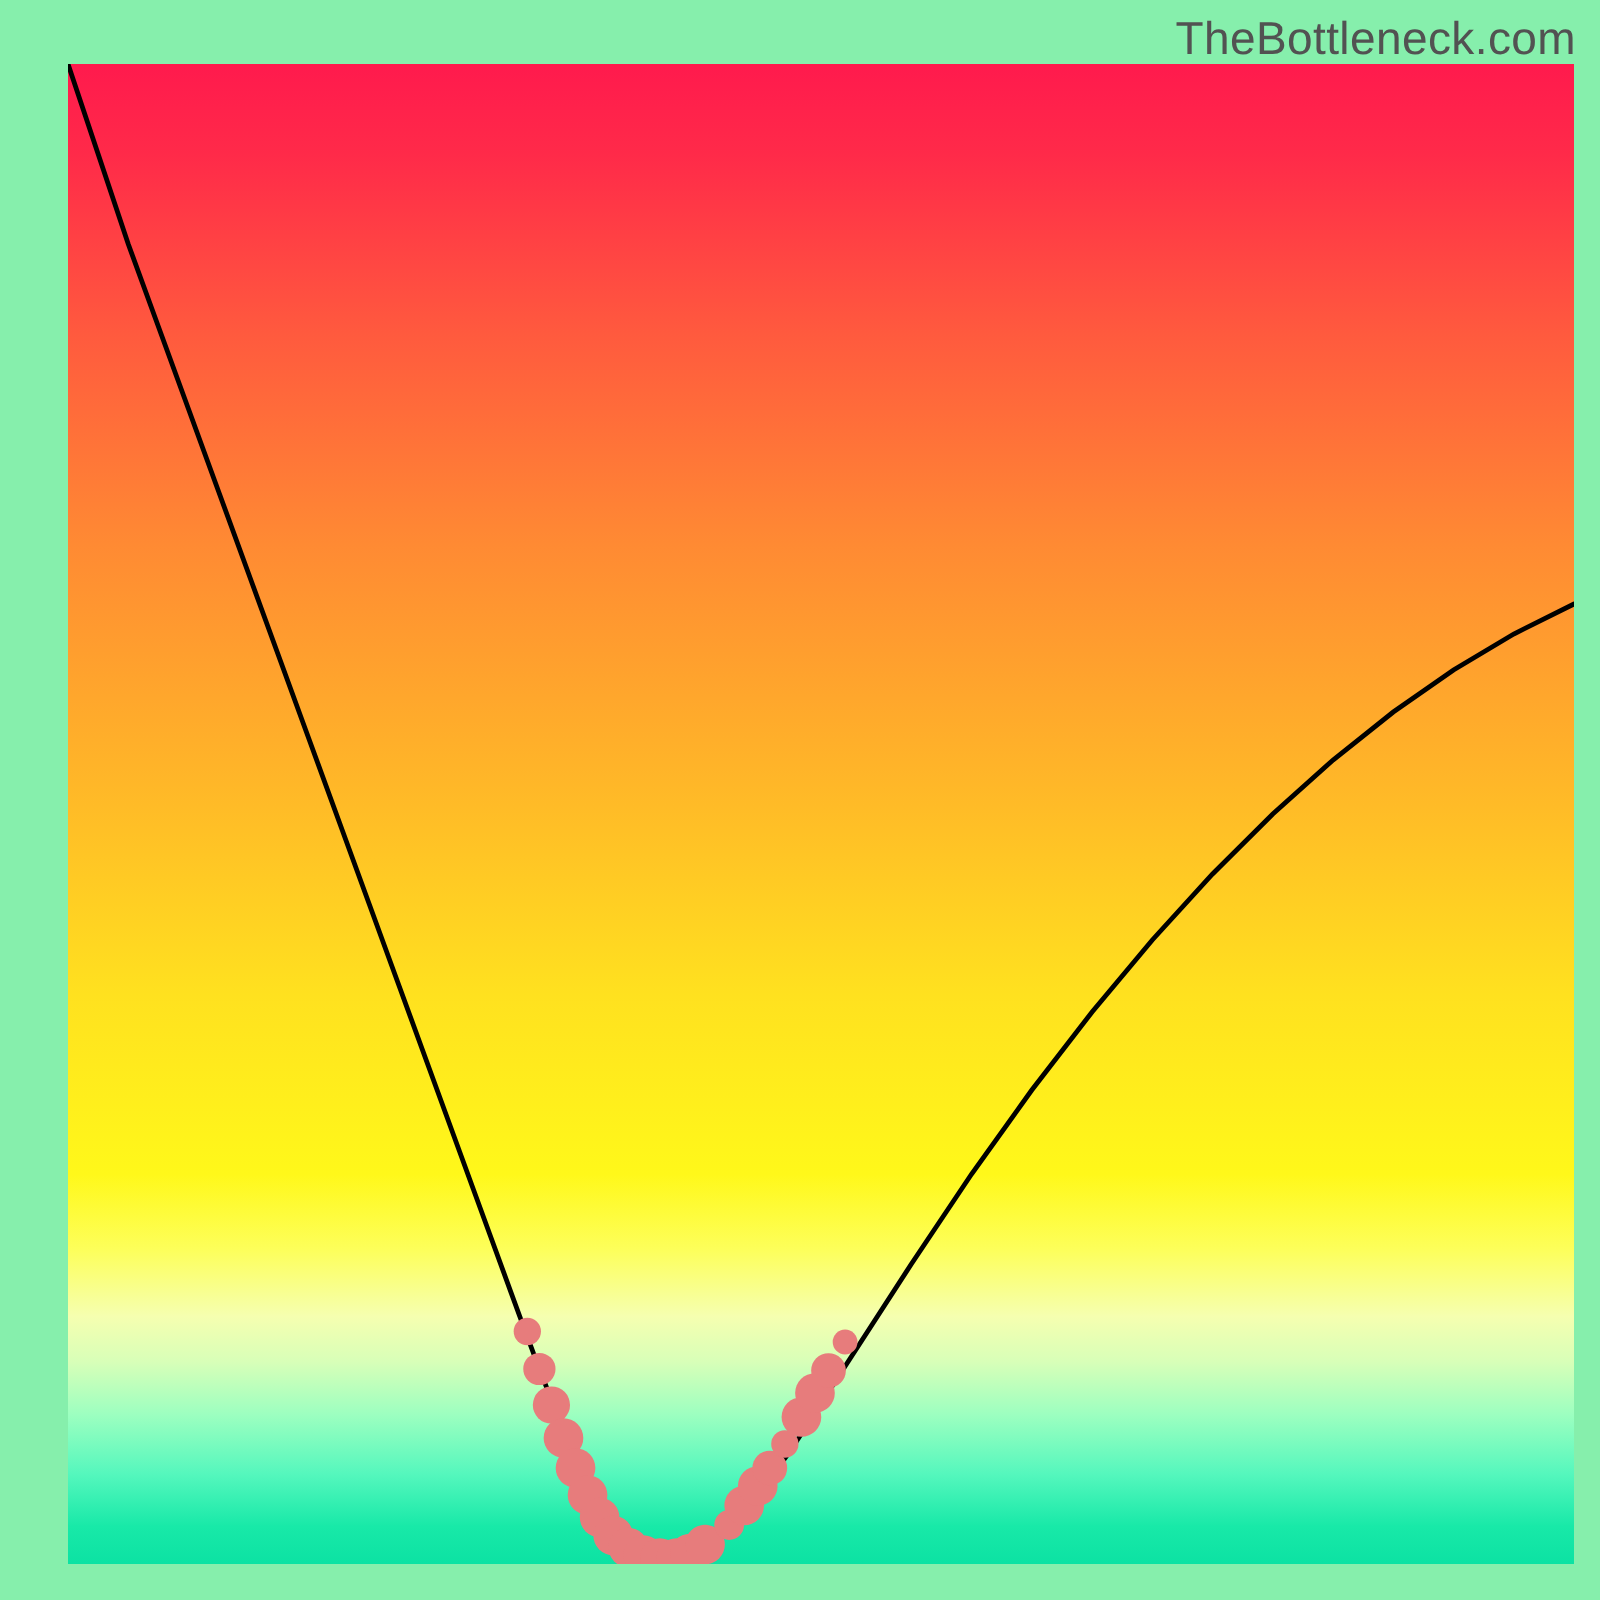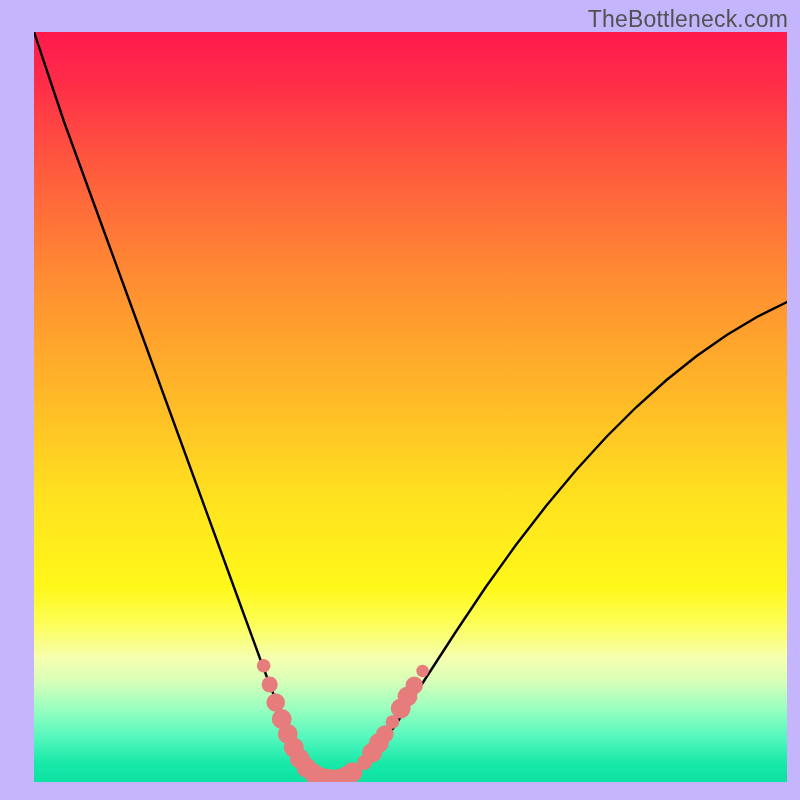--- a/index.html
+++ b/index.html
@@ -10,21 +10,21 @@
     background: #000;
     overflow: hidden;
     font-family: Arial, Helvetica, sans-serif;
   }
   .frame {
     position: absolute;
     left: 0;
     top: 0;
     width: 800px;
     height: 800px;
-    background: #c4b5fd;
+    background: #86efac;
   }
   .plot {
     position: absolute;
     left: 34px;
     top: 32px;
     width: 753px;
     height: 750px;
   }
   .watermark {
     position: absolute;

